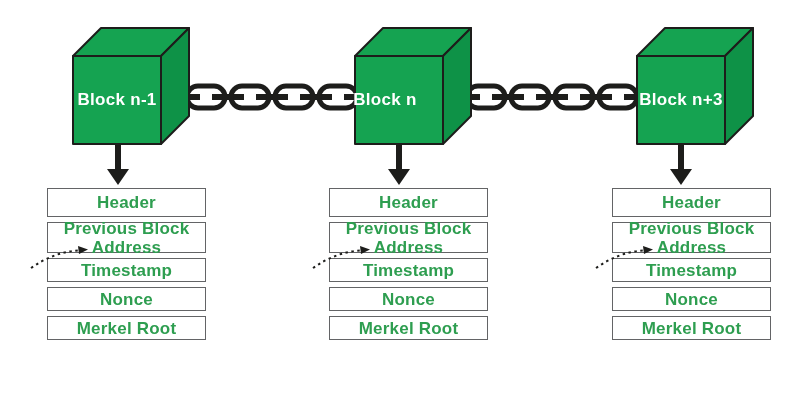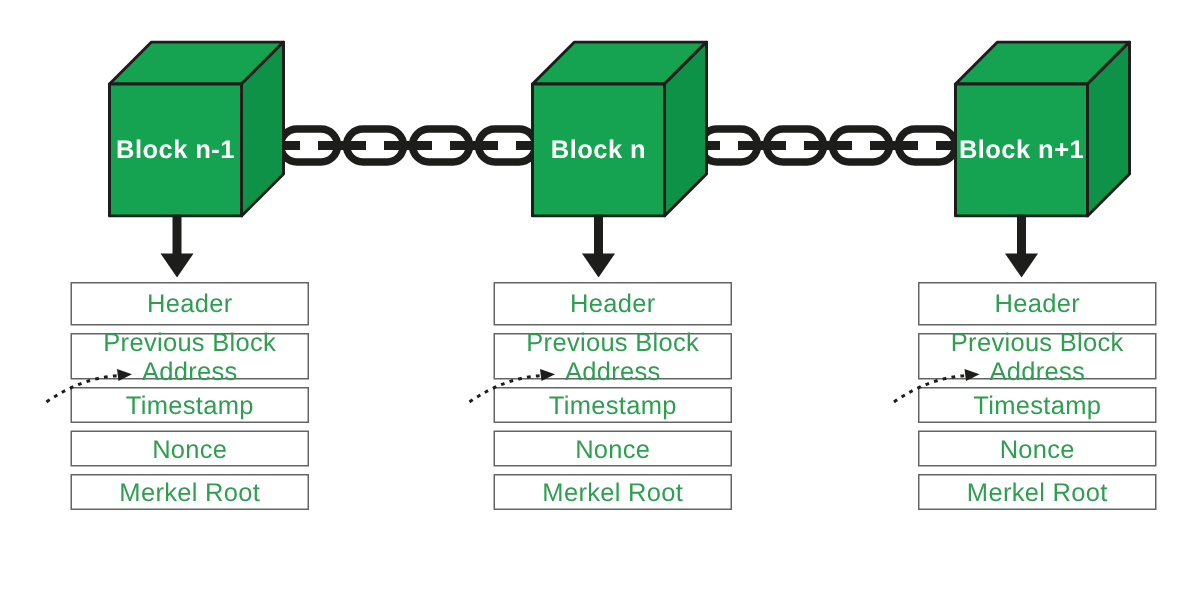--- a/index.html
+++ b/index.html
@@ -23,21 +23,21 @@
   .down-arrow{position:absolute;top:143px;width:24px;height:42px;z-index:2;}
   .down-arrow rect,.down-arrow polygon{fill:#1d1d1b;}
   
   .stack{
     position:absolute;top:188px;width:159px;z-index:2;
     display:flex;flex-direction:column;gap:5px;
   }
   .field-box{
     box-sizing:border-box;border:1.5px solid #636466;background:#ffffff;
     display:flex;align-items:center;justify-content:center;text-align:center;
-    color:#2e9e50;font-weight:normal;font-size:17px;line-height:19px;letter-spacing:.2px;
+    color:#2e9e50;font-weight:bold;font-size:17px;line-height:19px;letter-spacing:.2px;
     padding:0 6px;
   }
   .h-header{height:29px;}
   .h-tall{height:31px;}
   .h-std{height:24px;}
   
   .dashed-arrow{position:absolute;top:242px;width:72px;height:32px;z-index:4;}
   .dashed-arrow path{fill:none;stroke:#1d1d1b;stroke-width:2;stroke-dasharray:2.5 3.5;}
   .dashed-arrow polygon{fill:#1d1d1b;}
 </style>
@@ -79,21 +79,21 @@
   <rect x="47" y="7" width="38" height="22" rx="11"></rect>
   <rect x="91" y="7" width="38" height="22" rx="11"></rect>
   <rect x="135" y="7" width="38" height="22" rx="11"></rect>
 </svg>
 
 <svg class="cube-svg" style="left:354px" viewBox="0 0 120 118">
   <polygon points="1,29 29,1 117,1 89,29" fill="#15a351"></polygon>
   <polygon points="89,29 117,1 117,89 89,117" fill="#0e9247"></polygon>
   <polygon points="1,29 89,29 89,117 1,117" fill="#15a351"></polygon>
 </svg>
-<div class="cube-label" style="left:355px">Block n</div>
+<div class="cube-label" style="left:341px">Block n</div>
 
 <svg class="down-arrow" style="left:387px" viewBox="0 0 24 42">
   <rect x="9" y="0" width="6" height="28"></rect>
   <polygon points="1,26 23,26 12,42"></polygon>
 </svg>
 
 <div class="stack" style="left:329px">
   <div class="field-box h-header">Header</div>
   <div class="field-box h-tall">Previous Block Address</div>
   <div class="field-box h-std">Timestamp</div>
@@ -116,21 +116,21 @@
   <rect x="47" y="7" width="38" height="22" rx="11"></rect>
   <rect x="91" y="7" width="38" height="22" rx="11"></rect>
   <rect x="135" y="7" width="38" height="22" rx="11"></rect>
 </svg>
 
 <svg class="cube-svg" style="left:636px" viewBox="0 0 120 118">
   <polygon points="1,29 29,1 117,1 89,29" fill="#15a351"></polygon>
   <polygon points="89,29 117,1 117,89 89,117" fill="#0e9247"></polygon>
   <polygon points="1,29 89,29 89,117 1,117" fill="#15a351"></polygon>
 </svg>
-<div class="cube-label" style="left:637px">Block n+1</div>
+<div class="cube-label" style="left:637px">Block n+3</div>
 
 <svg class="down-arrow" style="left:669px" viewBox="0 0 24 42">
   <rect x="9" y="0" width="6" height="28"></rect>
   <polygon points="1,26 23,26 12,42"></polygon>
 </svg>
 
 <div class="stack" style="left:612px">
   <div class="field-box h-header">Header</div>
   <div class="field-box h-tall">Previous Block Address</div>
   <div class="field-box h-std">Timestamp</div>

